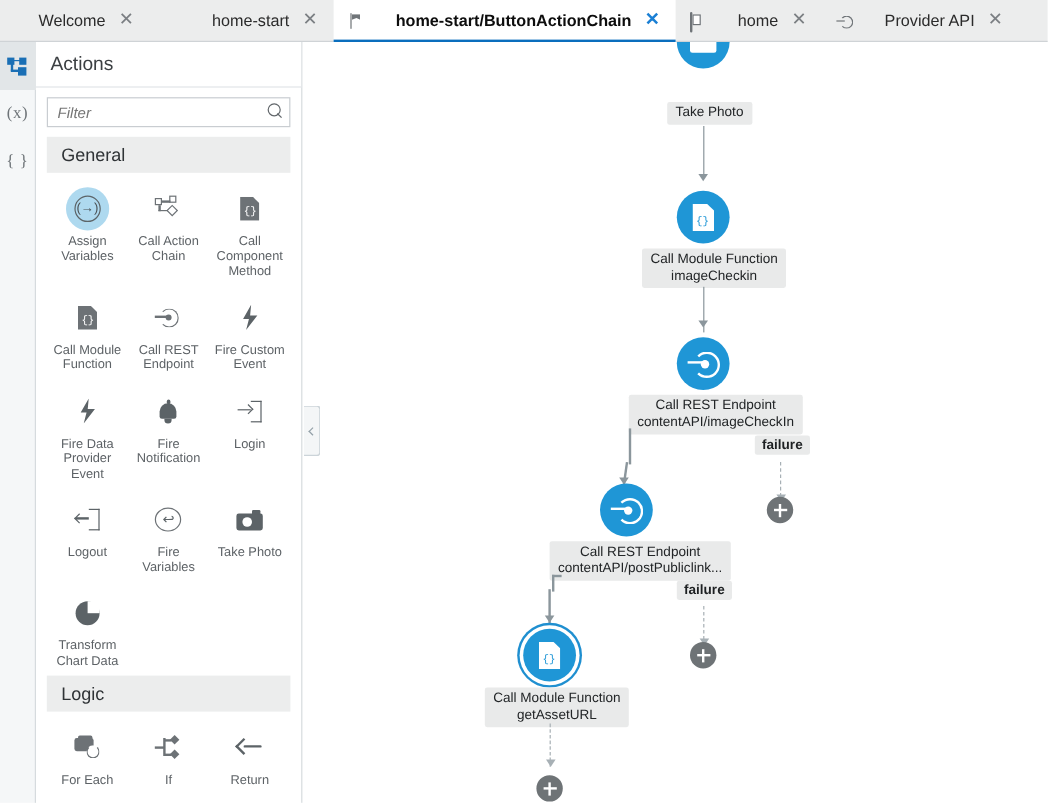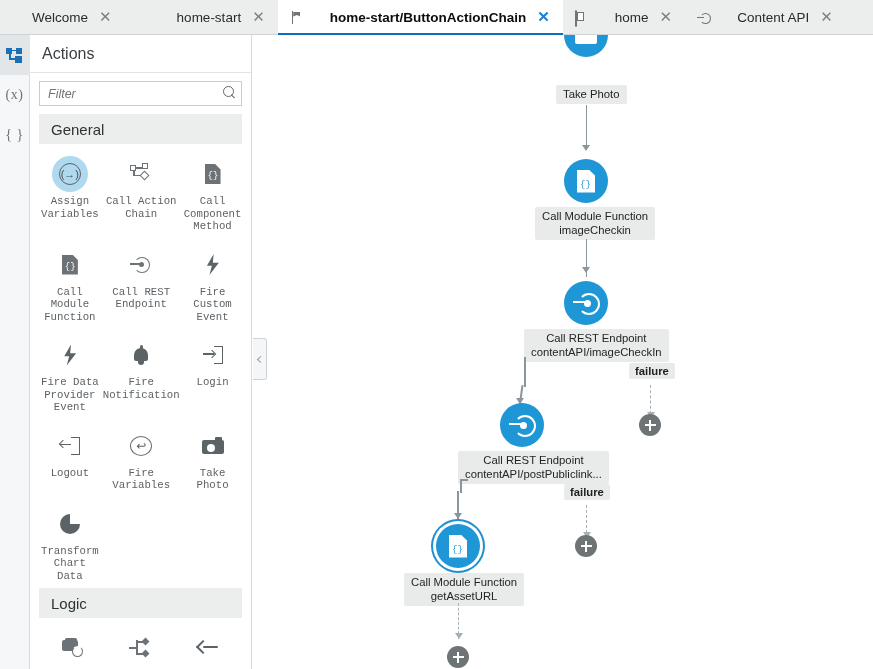--- a/index.html
+++ b/index.html
@@ -122,21 +122,21 @@
   .cell{
     display:flex; flex-direction:column; align-items:center;
     padding:8px 2px 6px; cursor:default;
   }
   .cell .glyph{
     width:36px;height:36px;display:flex;align-items:center;justify-content:center;
     border-radius:50%; margin-bottom:3px; position:relative;
   }
   .cell.sel .glyph{ background:#aed9ef; }
   .cell .caption{
-    font-size:10.7px; color:#5d6266; text-align:center; line-height:12.5px;font-family:Liberation Mono, monospace;
+    font-size:10.7px; color:#5d6266; text-align:center; line-height:12.5px;
   }
 
   
   .g{position:relative;width:22px;height:22px;color:#6d7276;}
   .g-assign{width:22px;height:22px;border:1.6px solid #5c6468;border-radius:50%;
     display:flex;align-items:center;justify-content:center;font-size:11px;color:#4b5256;}
   .g-chain i{position:absolute;background:transparent;border:1.5px solid #6d7276;}
   .g-chain .s1{left:0;top:2px;width:6px;height:6px;}
   .g-chain .s2{left:12px;top:0px;width:6px;height:6px;}
   .g-chain .s3{left:11px;top:9px;width:7px;height:7px;transform:rotate(45deg);}
@@ -291,21 +291,21 @@
   </div>
 
   <div class="tab">
     <span class="ticon"><span class="ic-window"></span></span>
     <span class="tlabel">home</span>
     <span class="tclose">✕</span>
   </div>
 
   <div class="tab">
     <span class="ticon ic-api"></span>
-    <span class="tlabel">Content API</span>
+    <span class="tlabel">Provider API</span>
     <span class="tclose">✕</span>
   </div>
 
 </div>
 
 <div class="rail">
   <div class="rail-item active">
     <span class="rail-chain">
       <i class="b1"></i>
         <i class="b2"></i>

